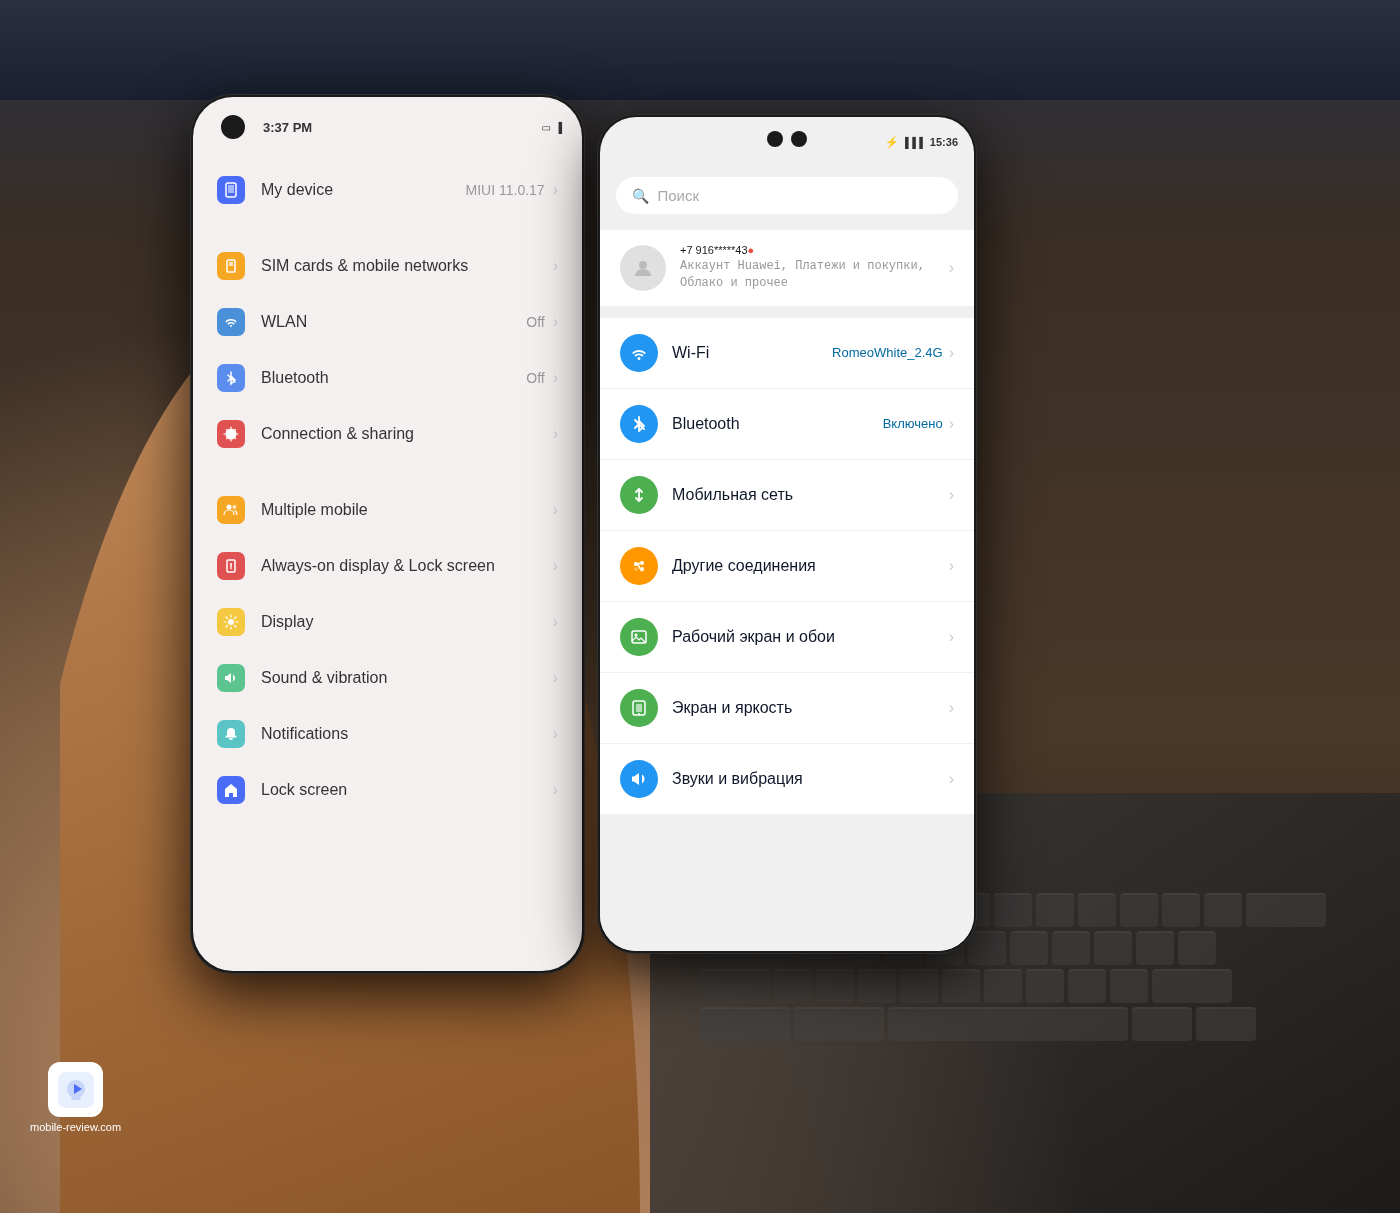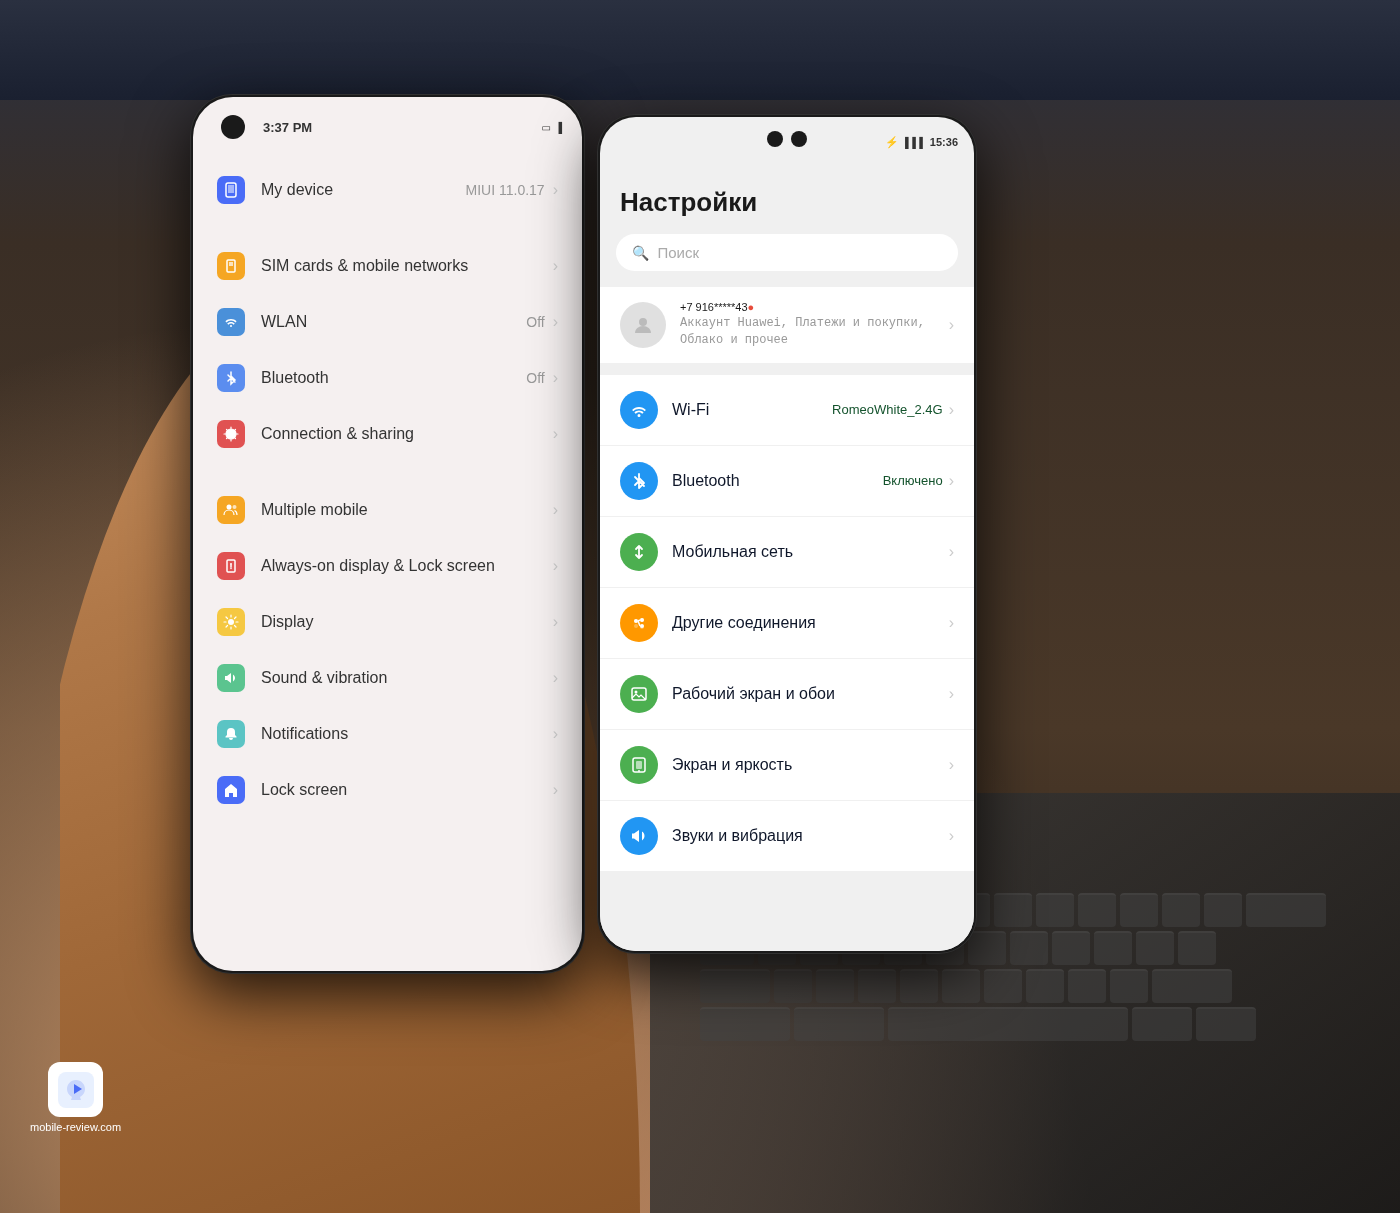--- a/index.html
+++ b/index.html
@@ -321,21 +321,21 @@
     }
 
     .hw-item-text {
       flex: 1;
       font-size: 16px;
       color: #0f172a;
     }
 
     .hw-item-value {
       font-size: 13px;
-      color: #14532d;
+      color: #0369a1;
       margin-right: 6px;
     }
 
     
     .site-logo {
       position: absolute;
       bottom: 80px;
       left: 30px;
       z-index: 20;
       display: flex;
@@ -602,21 +602,20 @@
       <div class="status-bar-right">
         <div class="status-icons-right">
           <span style="font-size:11px;">⚡</span>
           <span>▐▐▐</span>
           <span style="font-size:11px;font-weight:600;margin-left:4px;">15:36</span>
         </div>
       </div>
 
       <div class="settings-right">
 
-        <div class="settings-title-ru">Настройки</div>
 
         <div class="search-bar">
           <span class="search-icon-text">🔍</span>
           <span class="search-placeholder">Поиск</span>
         </div>
 
         <div class="account-row">
           <div class="avatar-circle">
             <svg width="24" height="24" viewBox="0 0 24 24" fill="none">
                 <circle cx="12" cy="9" r="4" fill="#bbb"></circle>

